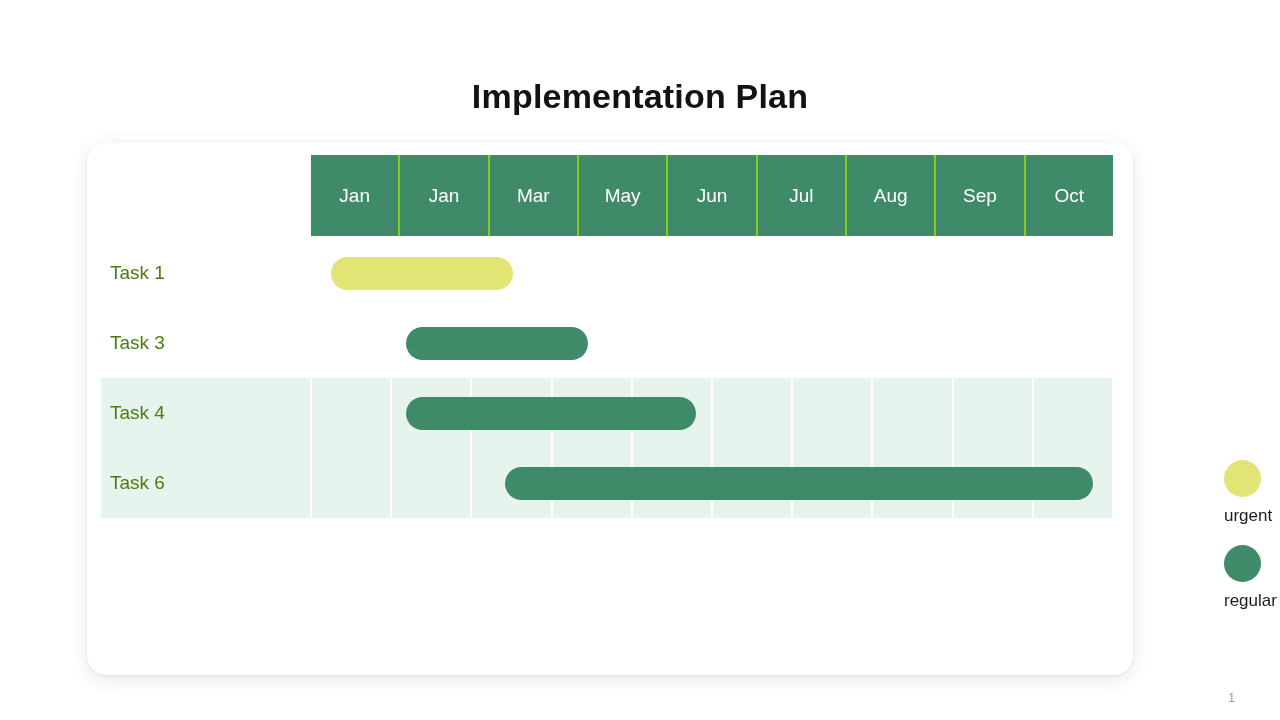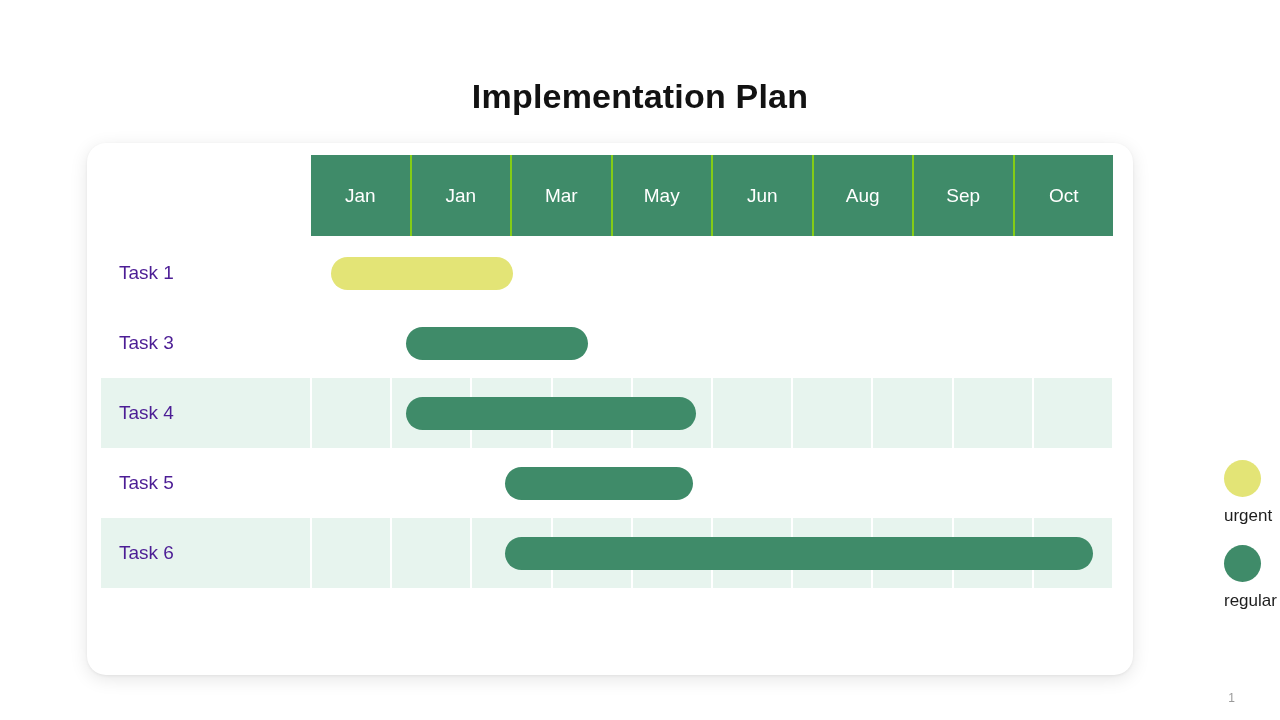--- a/index.html
+++ b/index.html
@@ -96,23 +96,22 @@
   }
   .gantt-row:not(.alt) .row-band .col-sep { background: transparent; }
 
   .task-label {
     position: absolute;
     left: 23px;
     top: 0;
     height: 70px;
     line-height: 70px;
     font-size: 19px;
-    color: #4c1d95;
+    color: #4d7c0f;
     white-space: nowrap;
-    margin-left: 9px;
   }
 
   .bar {
     position: absolute;
     height: 33px;
     top: 19px;
     border-radius: 17px;
   }
   .bar.urgent  { background: #e3e476; }
   .bar.regular { background: #3f8b69; }
@@ -166,20 +165,23 @@
       <div class="month-cell">
         <span>Mar</span>
       </div>
       <div class="month-cell">
         <span>May</span>
       </div>
       <div class="month-cell">
         <span>Jun</span>
       </div>
       <div class="month-cell">
+        <span>Jul</span>
+      </div>
+      <div class="month-cell">
         <span>Aug</span>
       </div>
       <div class="month-cell">
         <span>Sep</span>
       </div>
       <div class="month-cell">
         <span>Oct</span>
       </div>
     </div>
 
@@ -227,37 +229,20 @@
           <div class="col-sep" style="left: 529.8px;"></div>
           <div class="col-sep" style="left: 610px;"></div>
           <div class="col-sep" style="left: 690.2px;"></div>
           <div class="col-sep" style="left: 770.4px;"></div>
           <div class="col-sep" style="left: 850.6px;"></div>
           <div class="col-sep" style="left: 930.8px;"></div>
           <div class="col-sep" style="left: 1011px;"></div>
         </div>
         <div class="task-label">Task 4</div>
         <div class="bar regular" style="left: 318.636px; width: 290.324px;"></div>
-      </div>
-      <div class="gantt-row">
-        <div class="row-band">
-          <div class="col-sep" style="left: 209px;"></div>
-          <div class="col-sep" style="left: 289.2px;"></div>
-          <div class="col-sep" style="left: 369.4px;"></div>
-          <div class="col-sep" style="left: 449.6px;"></div>
-          <div class="col-sep" style="left: 529.8px;"></div>
-          <div class="col-sep" style="left: 610px;"></div>
-          <div class="col-sep" style="left: 690.2px;"></div>
-          <div class="col-sep" style="left: 770.4px;"></div>
-          <div class="col-sep" style="left: 850.6px;"></div>
-          <div class="col-sep" style="left: 930.8px;"></div>
-          <div class="col-sep" style="left: 1011px;"></div>
-        </div>
-        <div class="task-label">Task 5</div>
-        <div class="bar regular" style="left: 418.084px; width: 187.668px;"></div>
       </div>
       <div class="gantt-row alt">
         <div class="row-band">
           <div class="col-sep" style="left: 209px;"></div>
           <div class="col-sep" style="left: 289.2px;"></div>
           <div class="col-sep" style="left: 369.4px;"></div>
           <div class="col-sep" style="left: 449.6px;"></div>
           <div class="col-sep" style="left: 529.8px;"></div>
           <div class="col-sep" style="left: 610px;"></div>
           <div class="col-sep" style="left: 690.2px;"></div>

